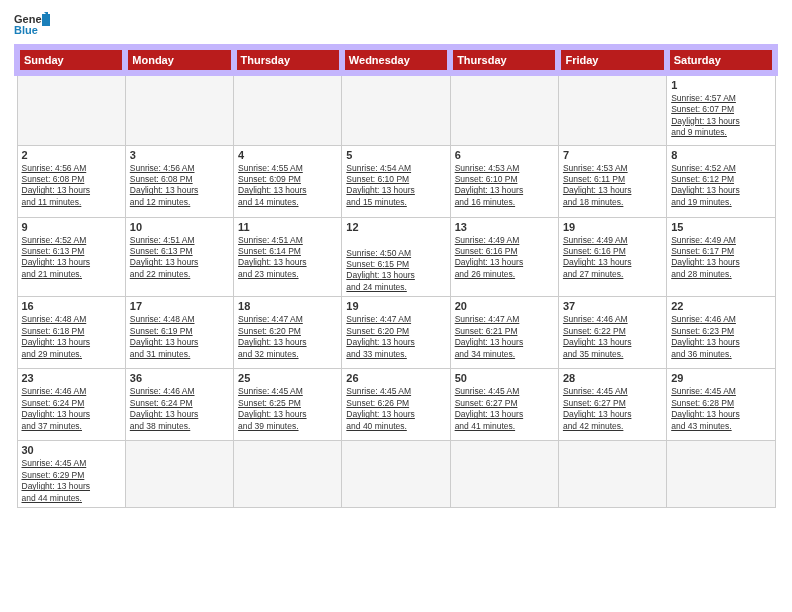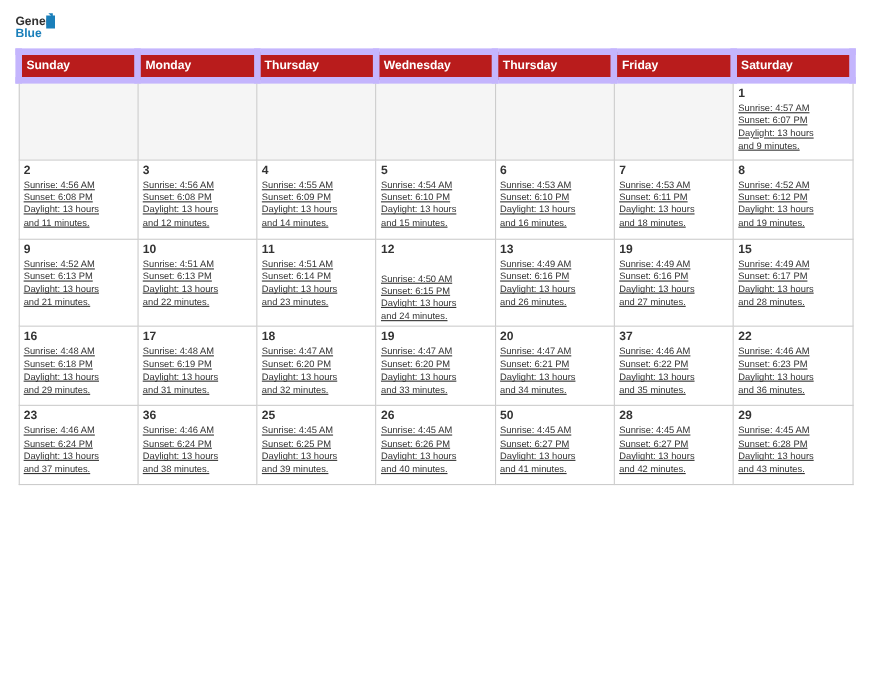--- a/index.html
+++ b/index.html
@@ -335,15 +335,30 @@
 and 42 minutes.</div>
           </td>
           <td>
             <span class="day-number">29</span>
             <div class="day-info" style="white-space: pre-line;">Sunrise: 4:45 AM
 Sunset: 6:28 PM
 Daylight: 13 hours
 and 43 minutes.</div>
           </td>
         </tr>
+        <tr class="last-row">
+          <td>
+            <span class="day-number">30</span>
+            <div class="day-info" style="white-space: pre-line;">Sunrise: 4:45 AM
+Sunset: 6:29 PM
+Daylight: 13 hours
+and 44 minutes.</div>
+          </td>
+          <td class="empty"></td>
+          <td class="empty"></td>
+          <td class="empty"></td>
+          <td class="empty"></td>
+          <td class="empty"></td>
+          <td class="empty"></td>
+        </tr>
       </tbody>
   </table>
 </div>
 
 </body></html>

